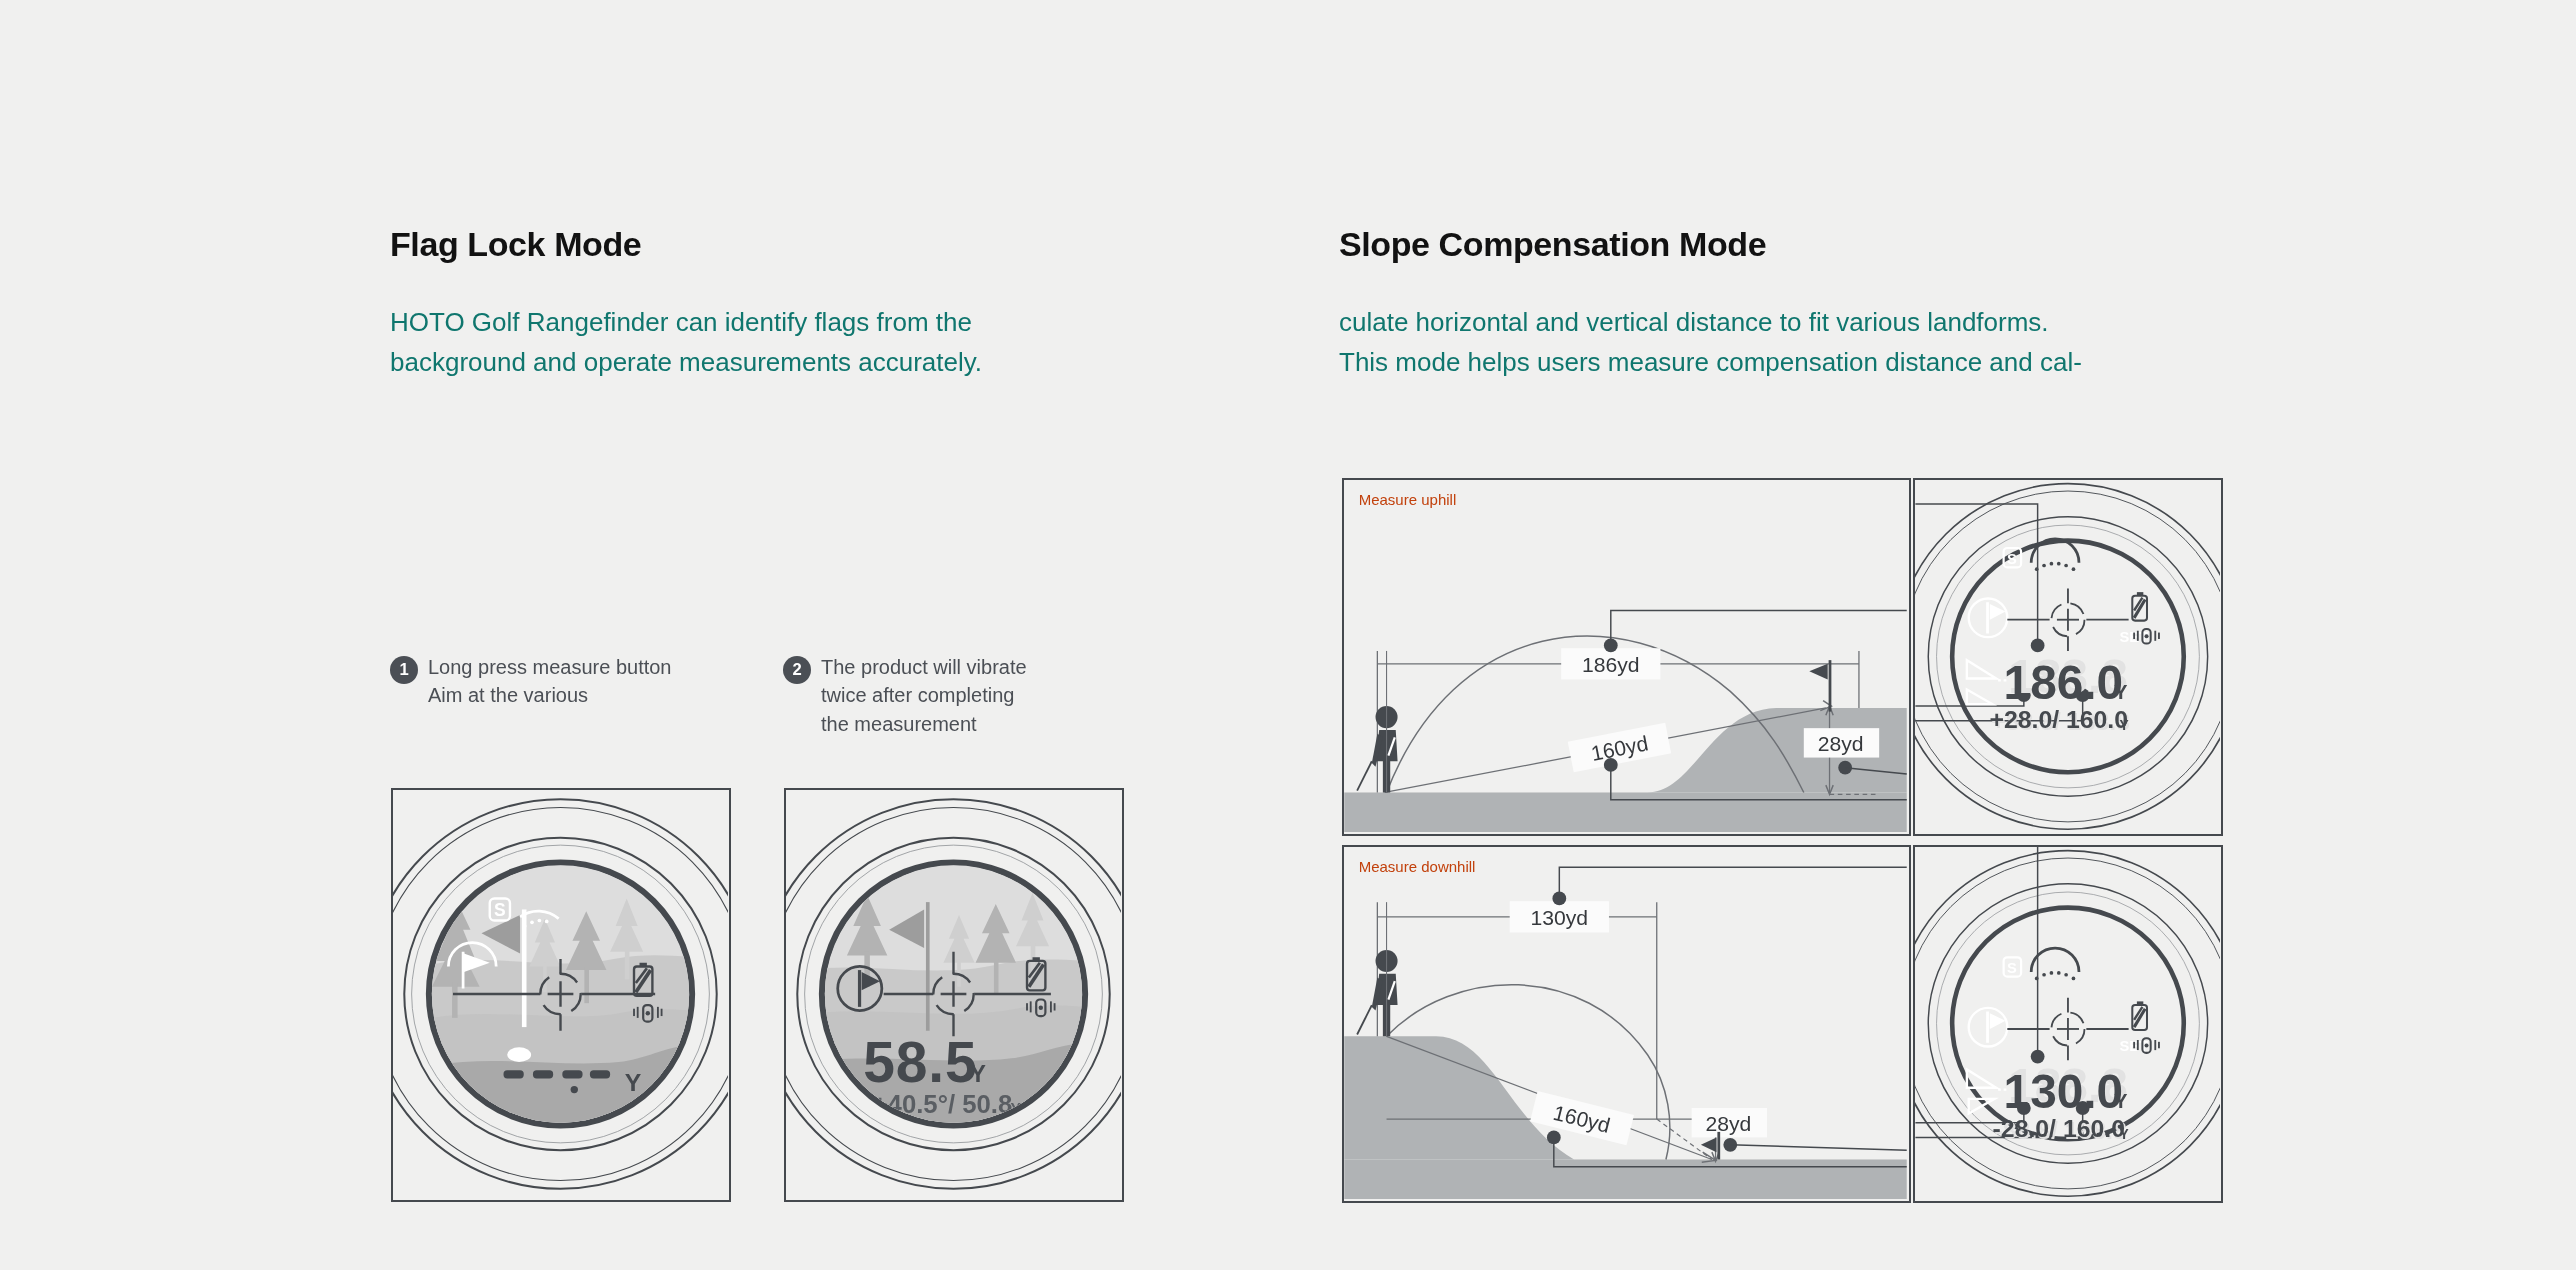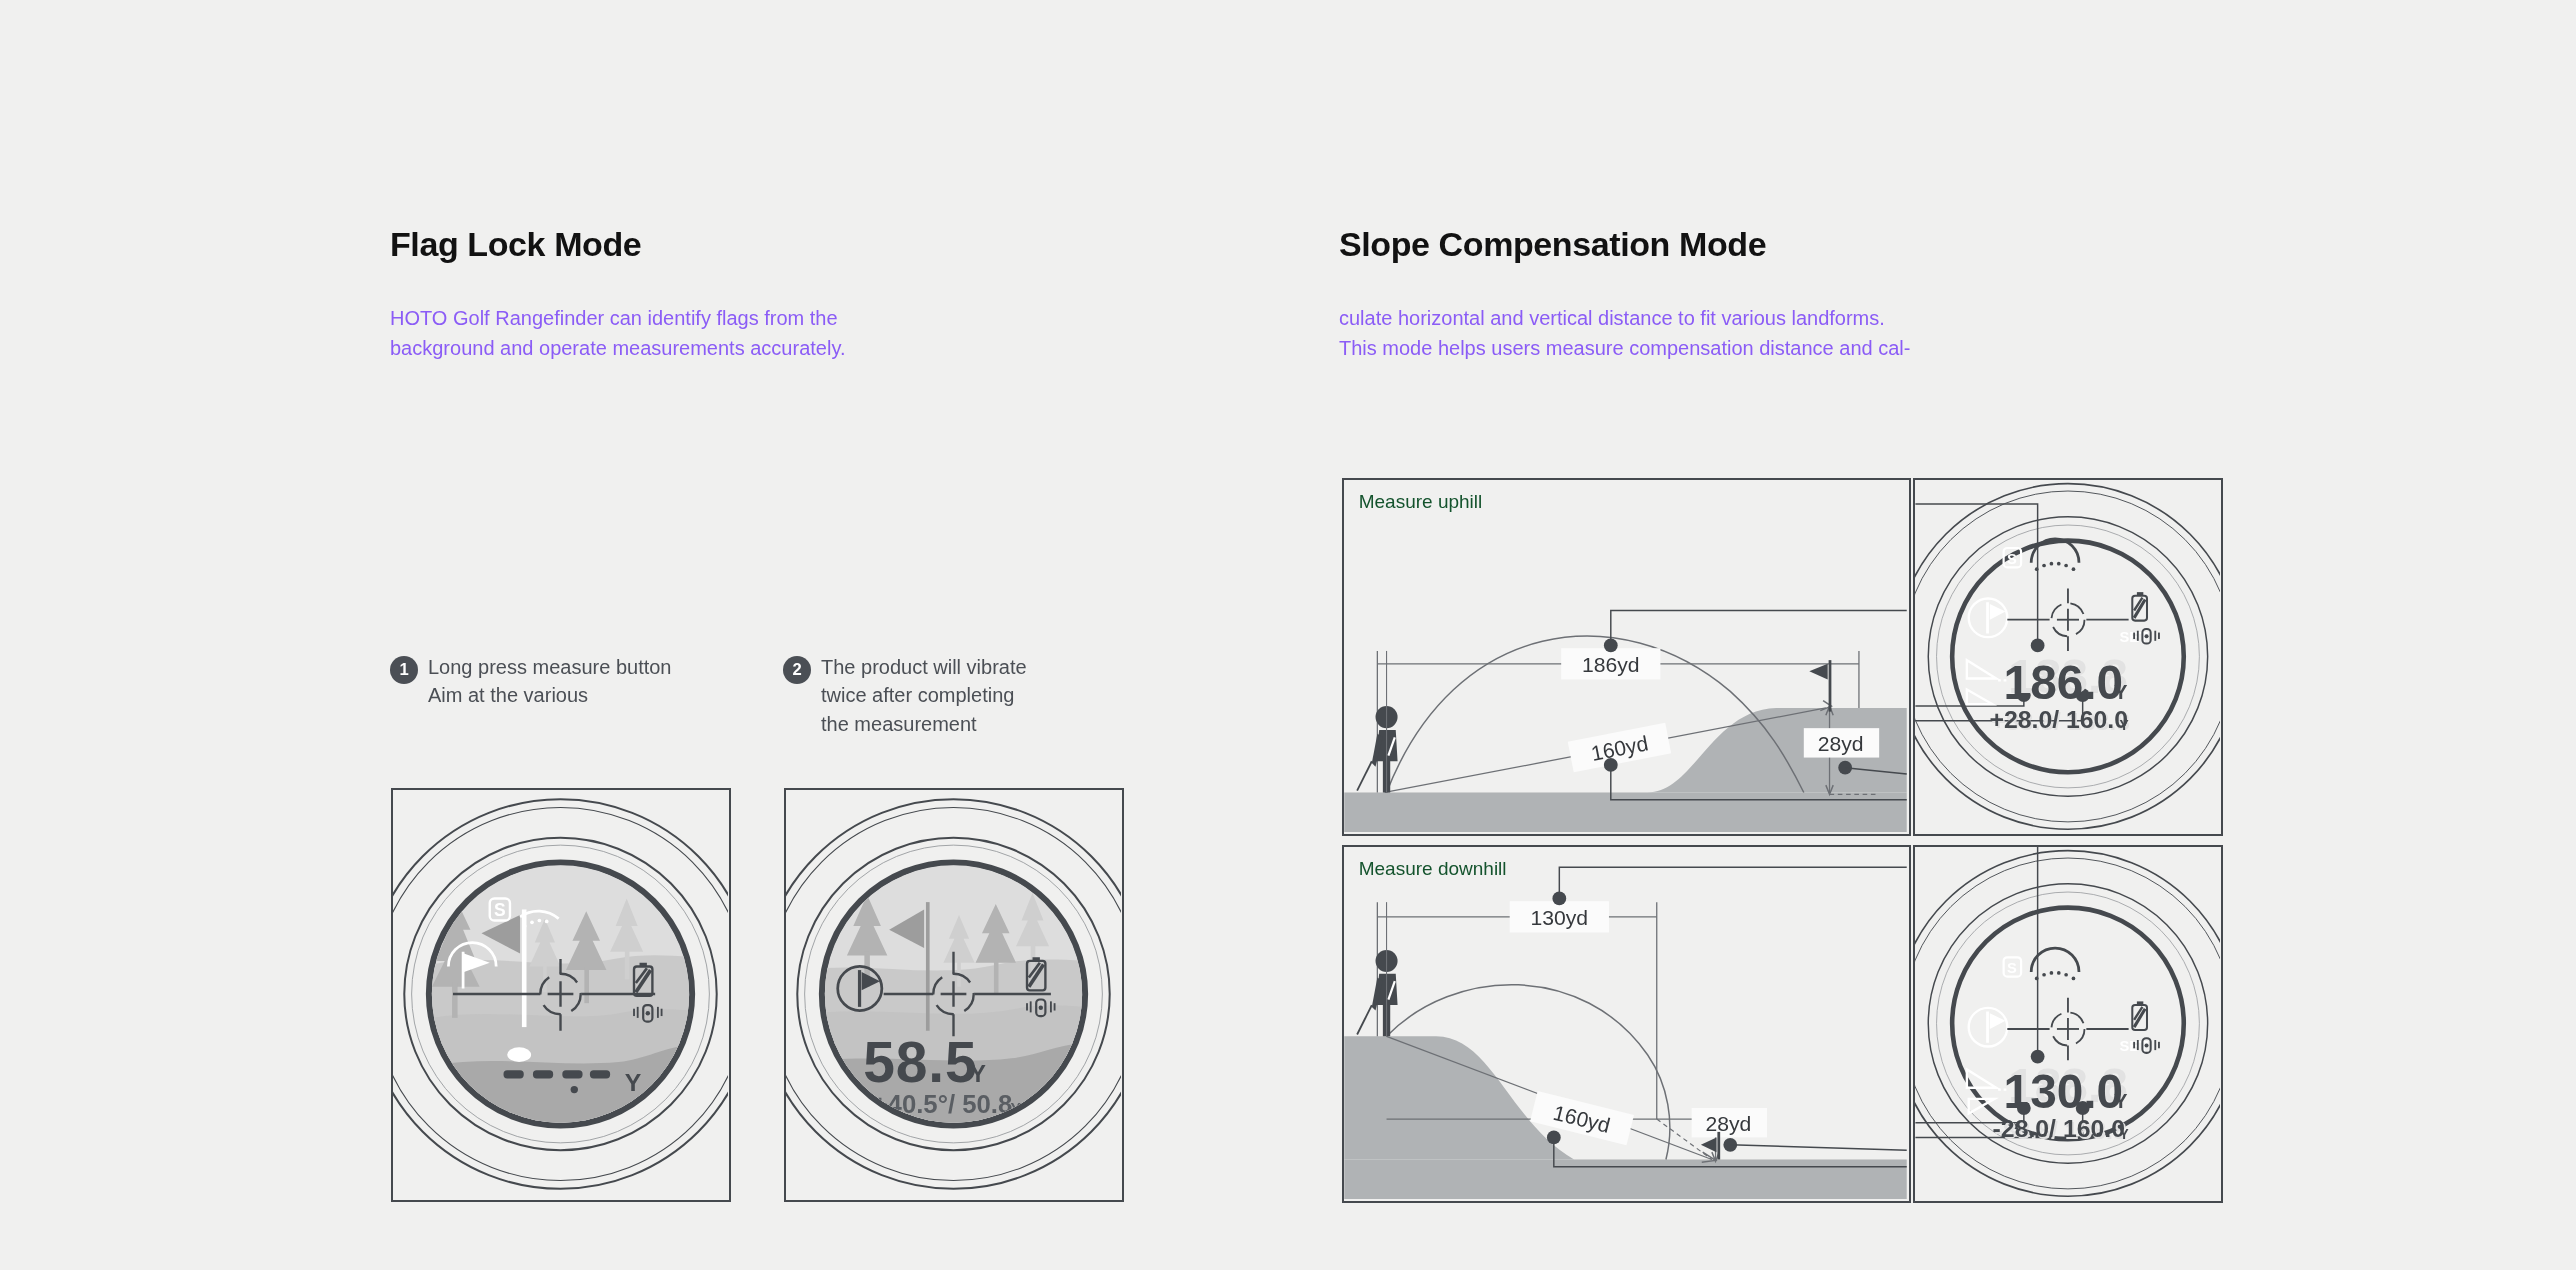--- a/index.html
+++ b/index.html
@@ -13,39 +13,39 @@
   .stage{position:absolute;left:0;top:12px;width:2576px;height:987px;padding-left:26px;}
 
   
   .col-title{
     position:absolute;
     font-size:34px;font-weight:bold;color:#121212;
     letter-spacing:-0.4px;white-space:nowrap;
   }
   .col-desc{
     position:absolute;
-    font-size:20px;color:#8b5cf6;line-height:1.52;
+    font-size:26px;color:#0f766e;line-height:1.52;
     font-weight:400;
   }
 
   
   .step{position:absolute;display:flex;align-items:flex-start;gap:10px;}
   .step-badge{
     width:28px;height:28px;flex:0 0 28px;border-radius:50%;
     background:#4b4f55;color:#fff;font-size:16.6px;font-weight:bold;
     display:flex;align-items:center;justify-content:center;
     margin-top:2.8px;
   }
   .step-text{font-size:20px;color:#4b4f55;line-height:1.42;}
 
   
   .frame{position:absolute;border:2.8px solid #45494e;background:#f0f0ef;box-sizing:border-box;}
 
   .panel-label{
-    position:absolute;font-size:19px;color:#14532d;
+    position:absolute;font-size:15px;color:#c2410c;
   }
 
   svg{display:block;}
   .lcd-label{font-family:"Liberation Sans", sans-serif;}
 </style>
 </head>
 <body>
 
 <div class="stage">
 

